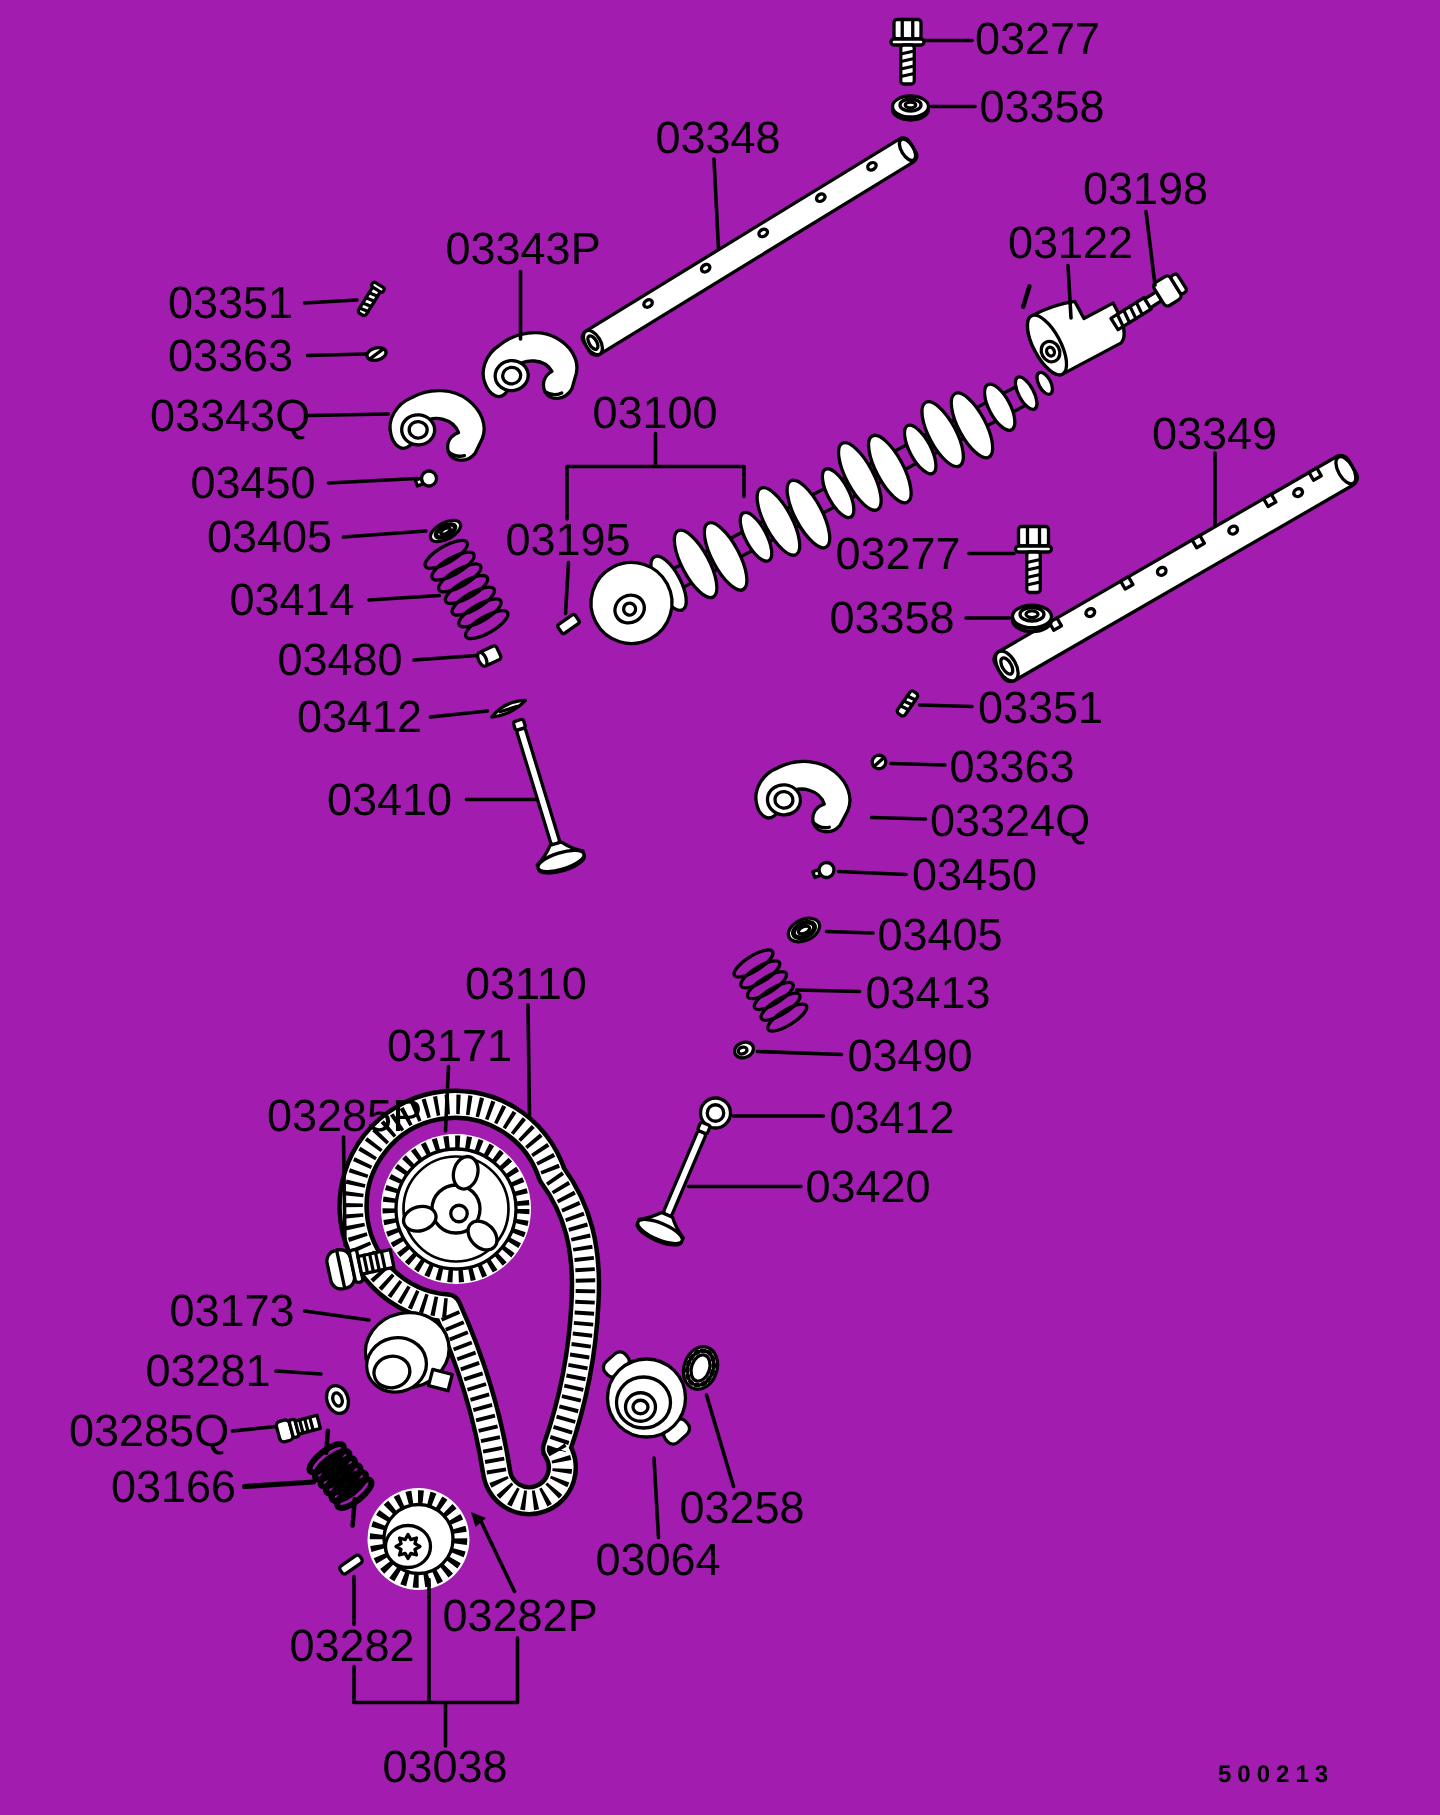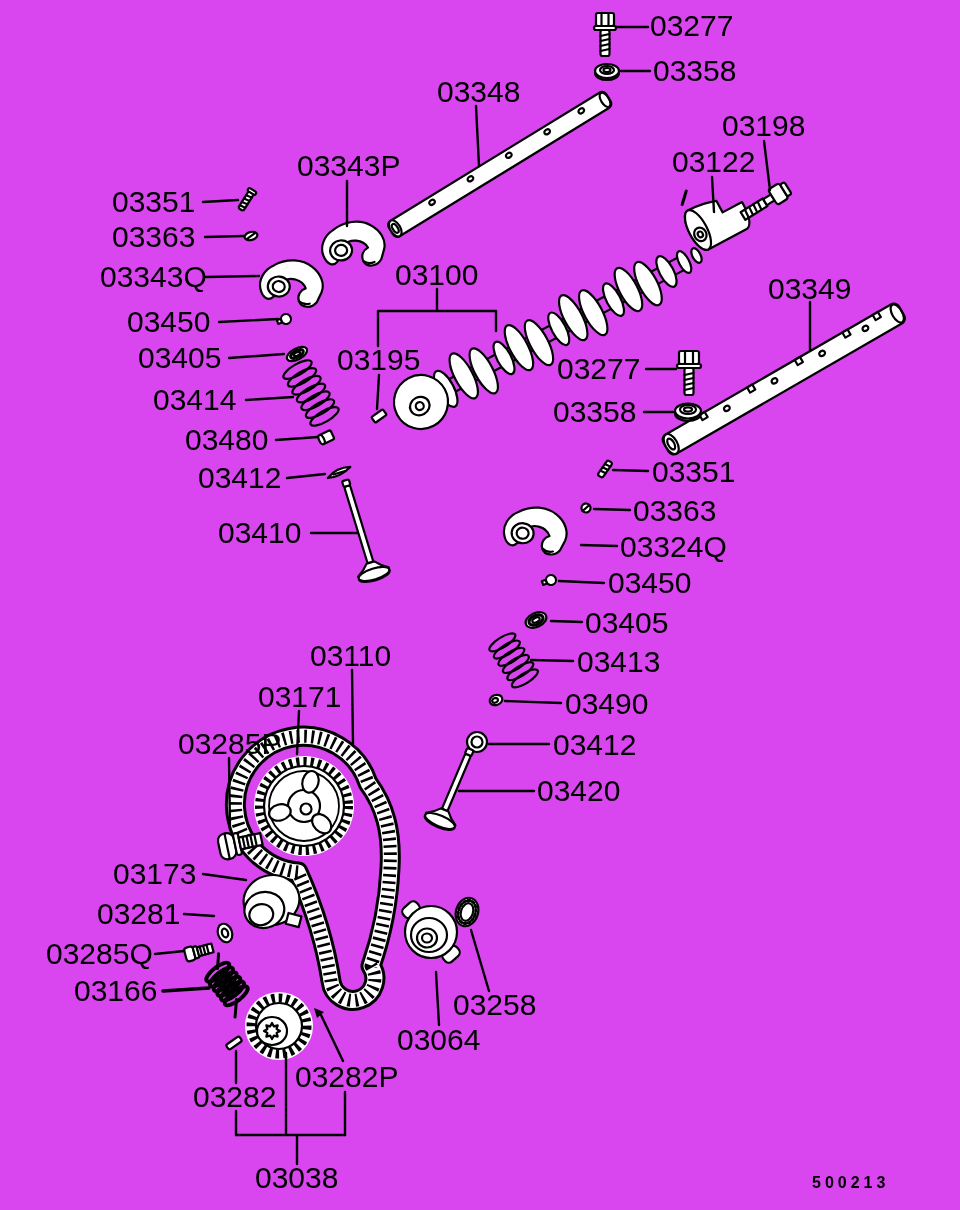--- a/index.html
+++ b/index.html
@@ -1,16 +1,16 @@
 <!DOCTYPE html>
 <html><head>
 <meta charset="utf-8">
 <style>
   html,body{margin:0;padding:0;background:#fff;}
-  .page{width:960px;height:1210px;background:#d946ef;position:relative;overflow:hidden;}
+  .page{width:960px;height:1210px;background:#a21caf;position:relative;overflow:hidden;}
   svg{display:block;}
   .lbl{font-family:"Liberation Sans","DejaVu Sans",sans-serif;font-size:30px;fill:#000;letter-spacing:0px;}
   .footer{font-family:"Liberation Sans","DejaVu Sans",sans-serif;font-size:16px;fill:#000;letter-spacing:4px;font-weight:bold;}
 </style>
 </head>
 <body>
 
 <div class="page">
 <svg width="960" height="1210" viewBox="0 0 960 1210">
 

